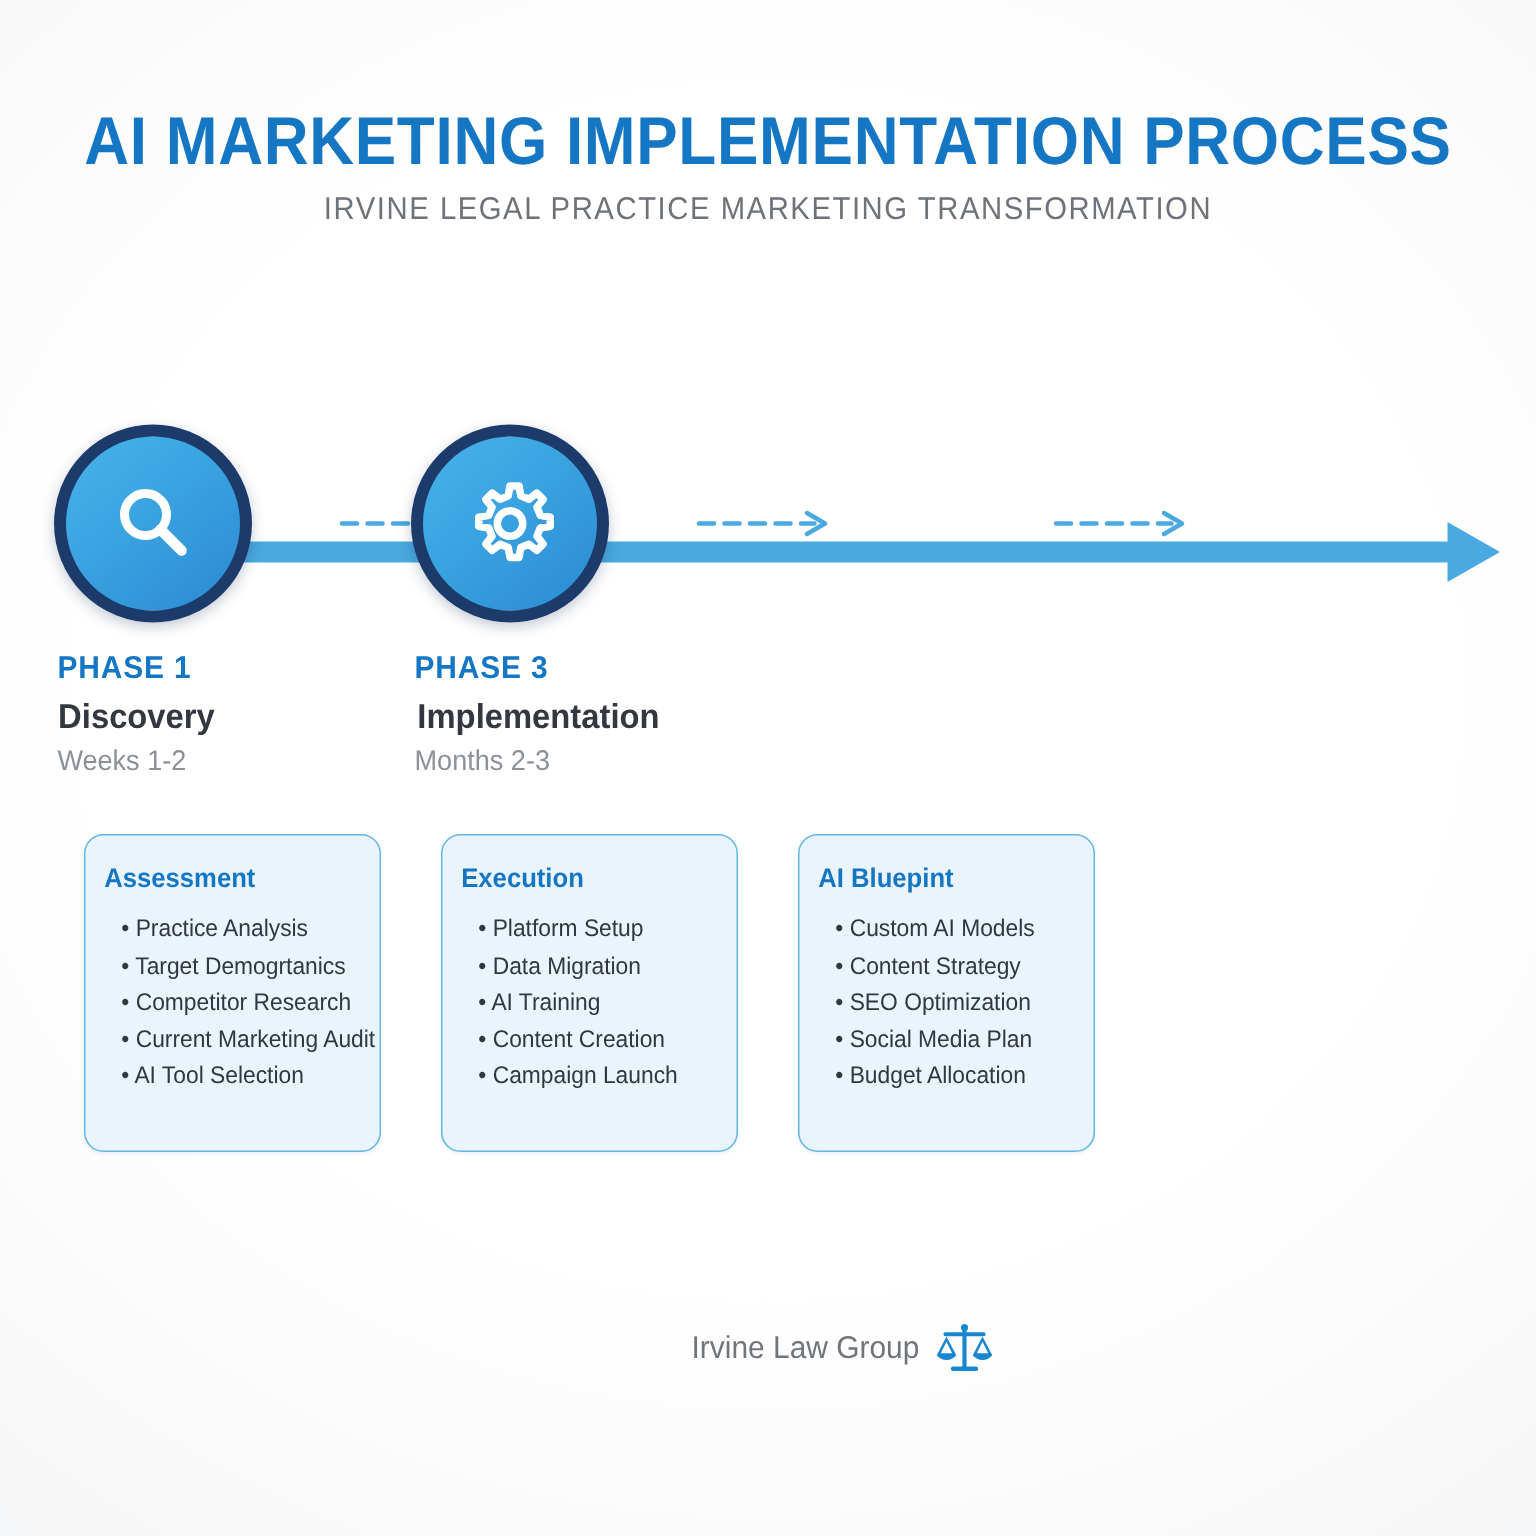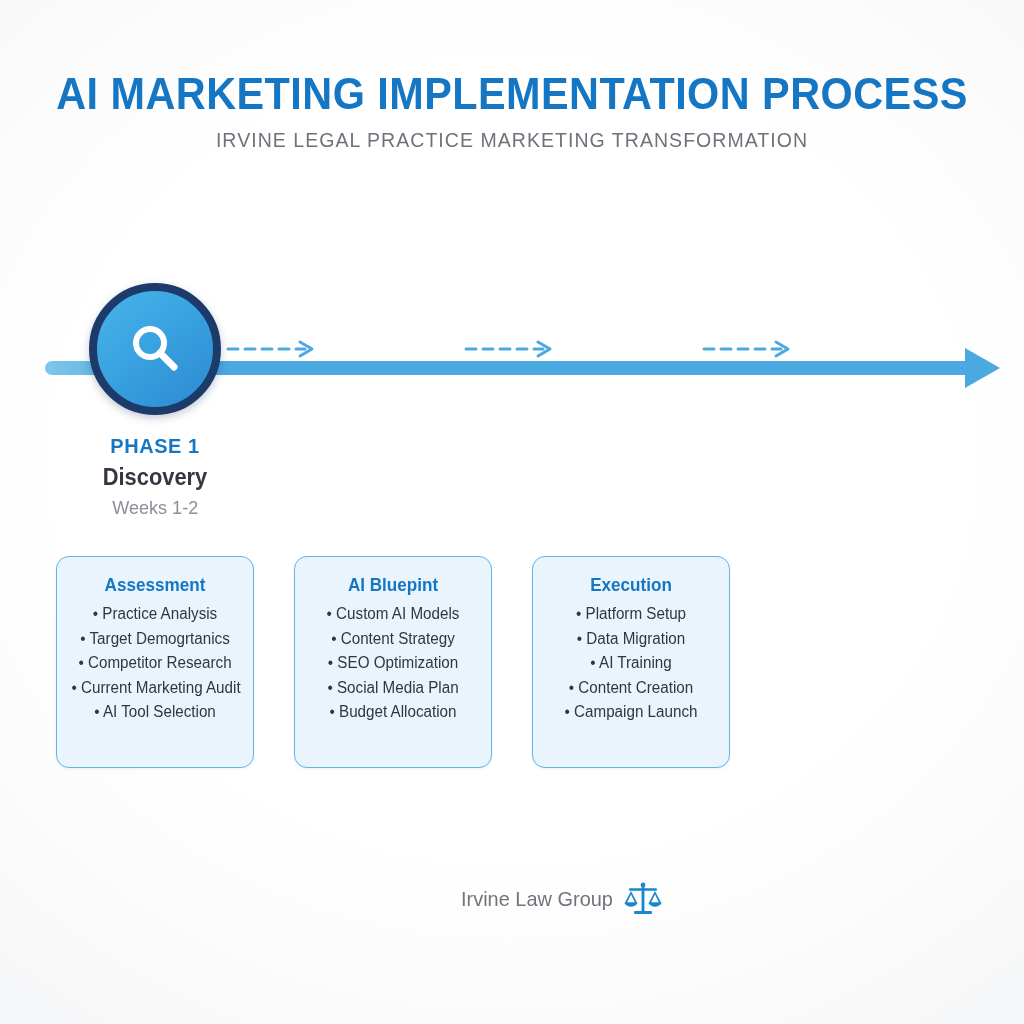--- a/index.html
+++ b/index.html
@@ -64,21 +64,21 @@
     position: absolute;
     top: 283px;
     left: 36px;
     width: 952px;
     display: flex;
   }
   .phase {
     width: 238px;
     display: flex;
     flex-direction: column;
-    align-items: center;
+    align-items: flex-start;
   }
   .circle-wrap {
     position: relative;
     width: 132px;
     height: 132px;
   }
   .circle {
     position: absolute;
     inset: 0;
     border-radius: 50%;
@@ -134,35 +134,35 @@
     justify-content: center;
   }
   .card {
     width: 198px;
     height: 212px;
     box-sizing: border-box;
     background: #eaf4fc;
     border: 1.6px solid #63b5e7;
     border-radius: 13px;
     padding: 17px 8px 0 8px;
-    text-align: center;
+    text-align: left;
     box-shadow: 0 1px 3px rgba(90,140,190,0.12);
   }
   .card-title {
     font-family: "Liberation Sans Narrow", "Liberation Sans", sans-serif;
     font-weight: bold;
     font-size: 18px;
     line-height: 22px;
     color: #1577c4;
     transform: scaleX(0.95);
     margin-bottom: 6px;
   }
   .card-list {
     list-style: none;
-    margin: 2px;
+    margin: 12px;
     padding: 0;
   }
   .card-list li {
     font-family: "Liberation Sans Narrow", "Liberation Sans", sans-serif;
     font-size: 16px;
     line-height: 24.5px;
     color: #32363d;
     transform: scaleX(0.95);
     white-space: nowrap;
   }
@@ -236,20 +236,35 @@
             <line x1="36" y1="35" x2="50" y2="49" stroke="#ffffff" stroke-width="7" stroke-linecap="round"></line>
           </svg>
         </div>
       </div>
       <div class="phase-label">PHASE 1</div>
       <div class="phase-name">Discovery</div>
       <div class="phase-duration">Weeks 1-2</div>
     </div>
 
 
+    <div class="phase">
+      <div class="circle-wrap">
+        <div class="circle">
+          <svg width="62" height="62" viewBox="0 0 62 62">
+            <g fill="none" stroke="#ffffff" stroke-width="5" stroke-linejoin="round">
+              <path d="M31 6 l6 0 1.2 6.6 5.4 2.2 5.3-4.1 4.2 4.2 -4.1 5.3 2.2 5.4 6.6 1.2 0 6 -6.6 1.2 -2.2 5.4 4.1 5.3 -4.2 4.2 -5.3-4.1 -5.4 2.2 -1.2 6.6 -6 0 -1.2-6.6 -5.4-2.2 -5.3 4.1 -4.2-4.2 4.1-5.3 -2.2-5.4 -6.6-1.2 0-6 6.6-1.2 2.2-5.4 -4.1-5.3 4.2-4.2 5.3 4.1 5.4-2.2 z"></path>
+              <circle cx="31" cy="31" r="8.5"></circle>
+            </g>
+          </svg>
+        </div>
+      </div>
+      <div class="phase-label">PHASE 3</div>
+      <div class="phase-name">Implementation</div>
+      <div class="phase-duration">Months 2-3</div>
+    </div>
 
 
   </div>
 
   <div class="cards">
 
     <div class="card-slot">
       <div class="card">
         <div class="card-title">Assessment</div>
         <ul class="card-list">
@@ -257,40 +272,40 @@
           <li>• Target Demogrtanics</li>
           <li>• Competitor Research</li>
           <li>• Current Marketing Audit</li>
           <li>• AI Tool Selection</li>
         </ul>
       </div>
     </div>
 
     <div class="card-slot">
       <div class="card">
+        <div class="card-title">Execution</div>
+        <ul class="card-list">
+          <li>• Platform Setup</li>
+          <li>• Data Migration</li>
+          <li>• AI Training</li>
+          <li>• Content Creation</li>
+          <li>• Campaign Launch</li>
+        </ul>
+      </div>
+    </div>
+
+    <div class="card-slot">
+      <div class="card">
         <div class="card-title">AI Bluepint</div>
         <ul class="card-list">
           <li>• Custom AI Models</li>
           <li>• Content Strategy</li>
           <li>• SEO Optimization</li>
           <li>• Social Media Plan</li>
           <li>• Budget Allocation</li>
-        </ul>
-      </div>
-    </div>
-
-    <div class="card-slot">
-      <div class="card">
-        <div class="card-title">Execution</div>
-        <ul class="card-list">
-          <li>• Platform Setup</li>
-          <li>• Data Migration</li>
-          <li>• AI Training</li>
-          <li>• Content Creation</li>
-          <li>• Campaign Launch</li>
         </ul>
       </div>
     </div>
 
 
   </div>
 
   <div class="footer">
     <div class="footer-text">Irvine Law Group</div>
     <svg class="footer-icon" width="40" height="38" viewBox="0 0 40 38">

